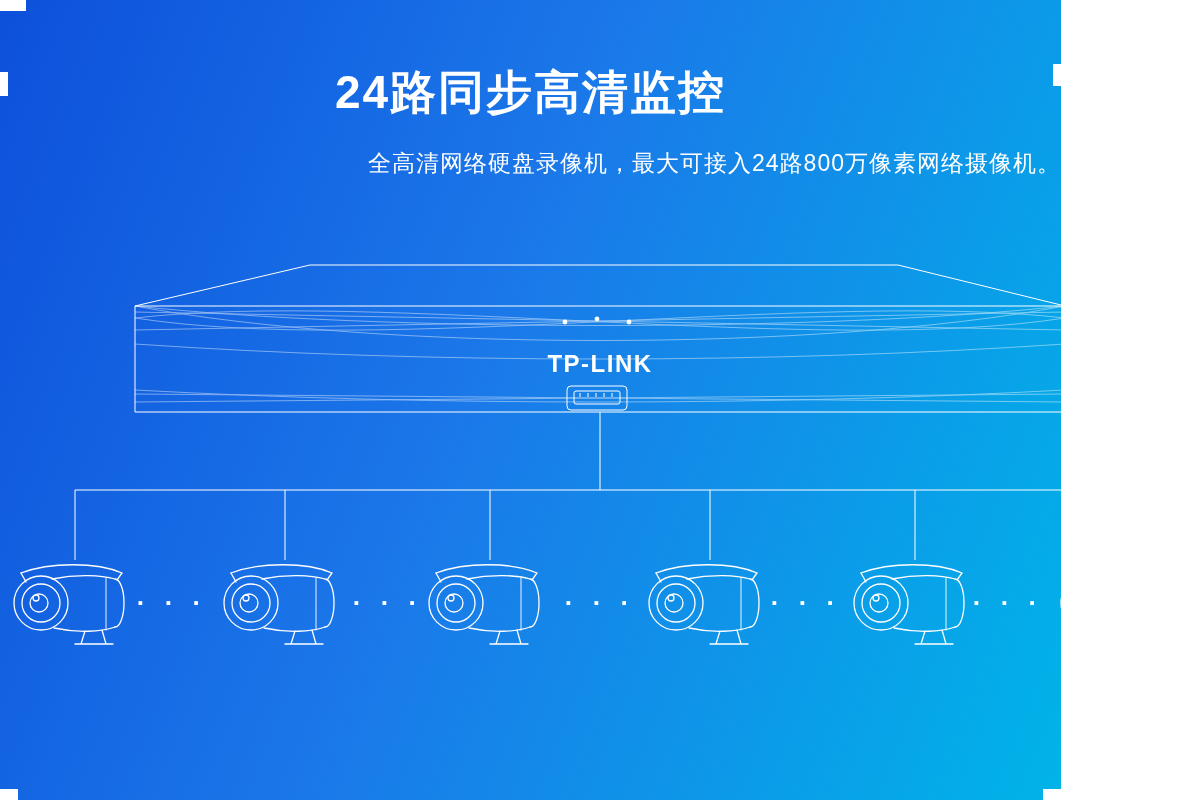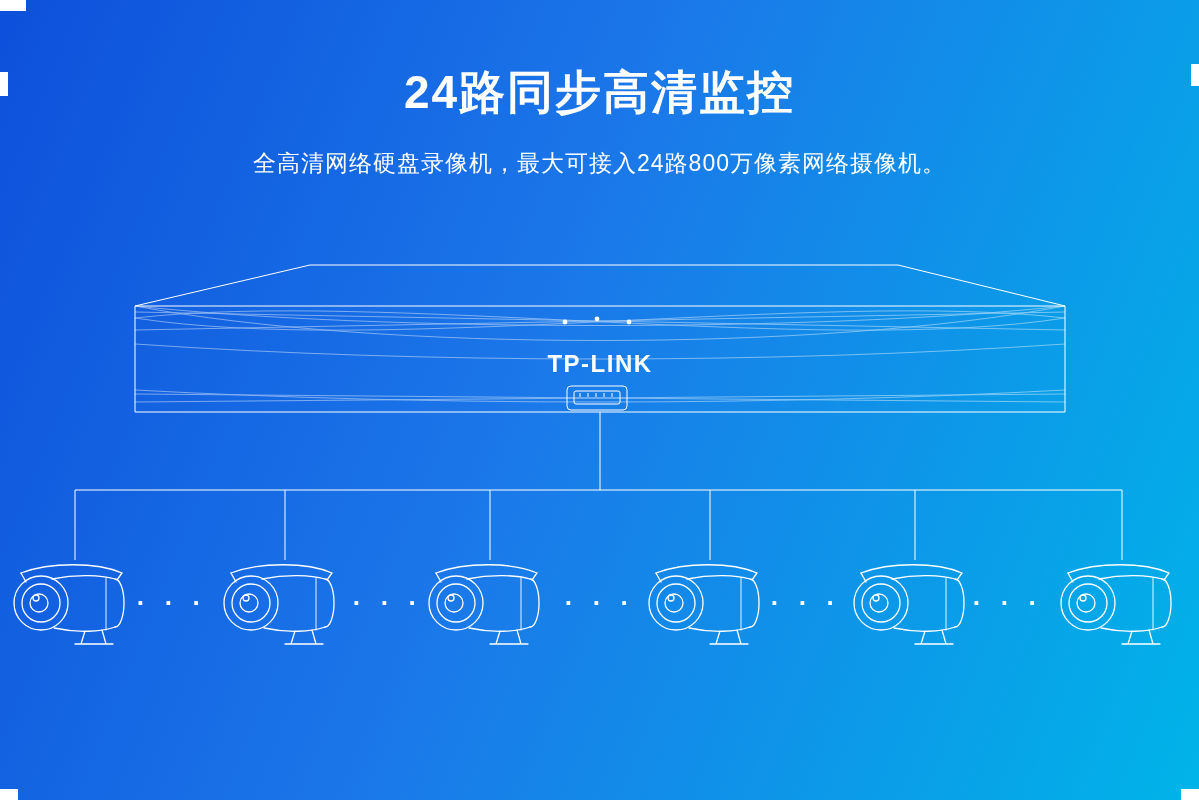--- a/index.html
+++ b/index.html
@@ -1,38 +1,38 @@
 <!DOCTYPE html>
 <html><head>
 <meta charset="utf-8">
 <style>
   html,body{margin:0;padding:0;background:#ffffff;}
   .stage{
     position:relative;
-    width:1199px;height:800px;
+    width:1061px;height:800px;
     overflow:hidden;
     background:linear-gradient(112deg,#0d50db 0%,#1b78e9 45%,#00b4e8 100%);
     font-family:"Liberation Sans","DejaVu Sans",sans-serif;
     color:#ffffff;
   }
   .edge{position:absolute;background:#ffffff;}
   .edge.tl{left:0;top:0;width:26px;height:11px;}
   .edge.l {left:0;top:72px;width:8px;height:24px;}
   .edge.r {right:0;top:64px;width:8px;height:22px;}
   .edge.bl{left:0;bottom:0;width:18px;height:11px;}
   .edge.br{right:0;bottom:0;width:18px;height:11px;}
 
   .title{
     position:absolute;left:0;right:0;top:62px;
     margin:0;text-align:center;
     font-size:46px;font-weight:bold;letter-spacing:2px;
   }
   .subtitle{
     position:absolute;left:0;right:0;top:148px;
-    margin:0;text-align:center;
+    margin:0;text-align:right;
     font-size:23px;font-weight:normal;letter-spacing:1px;
   }
 
   .nvr{position:absolute;left:130px;top:260px;width:940px;height:160px;}
   .nvr svg{display:block;}
   .nvr-logo{
     position:absolute;left:0;right:0;top:90px;
     text-align:center;font-size:24px;font-weight:bold;letter-spacing:1.5px;
   }
 

